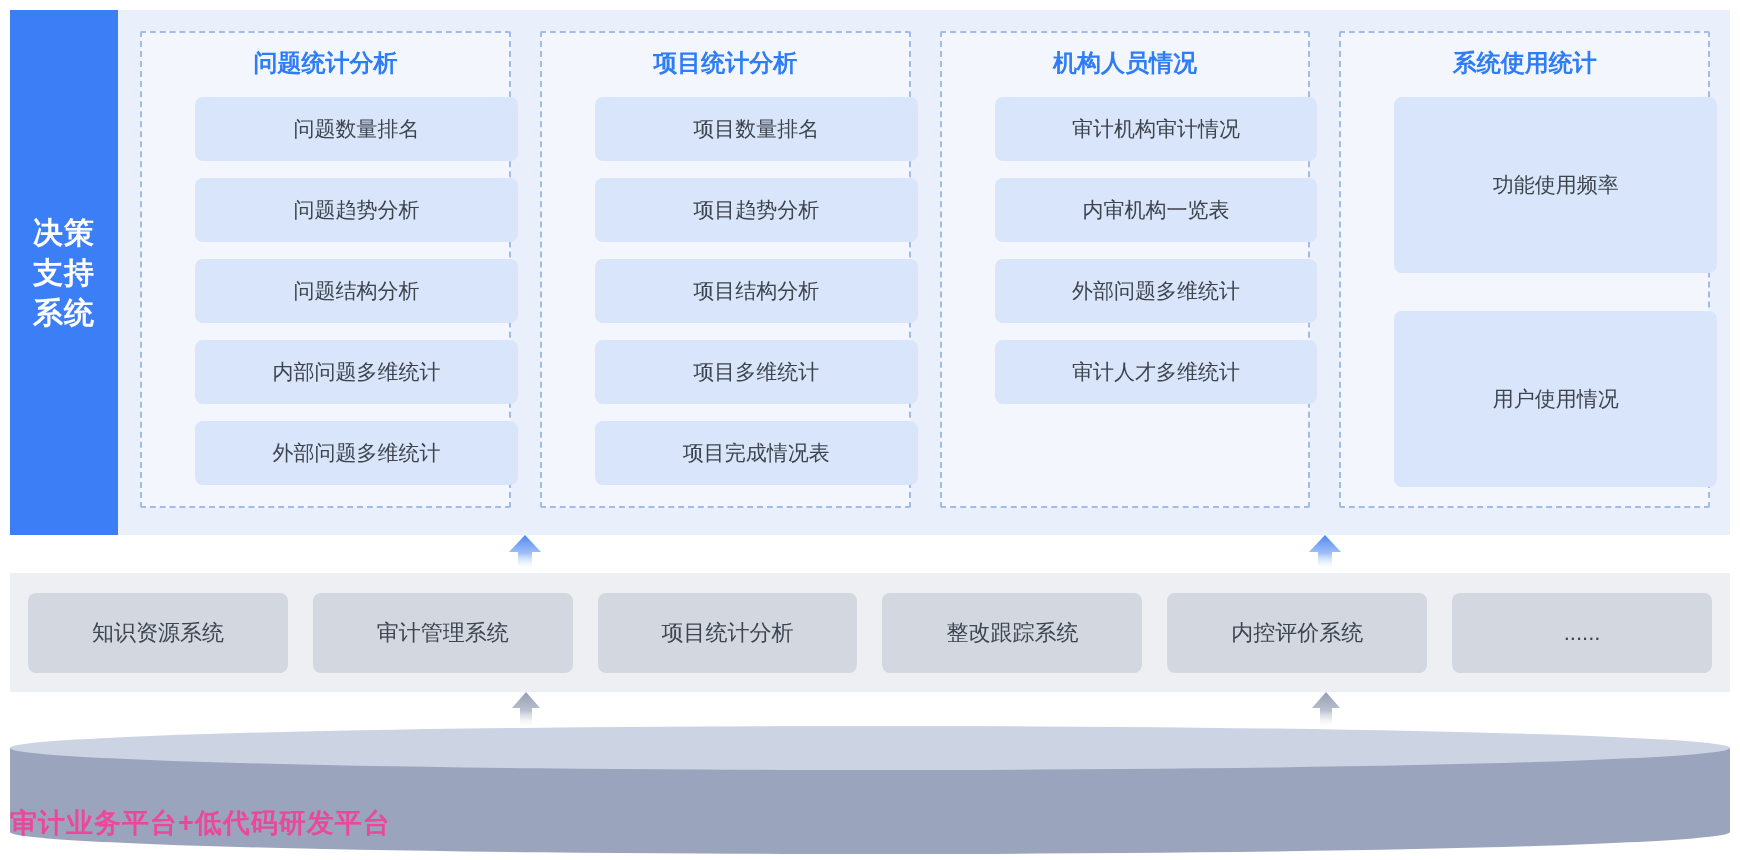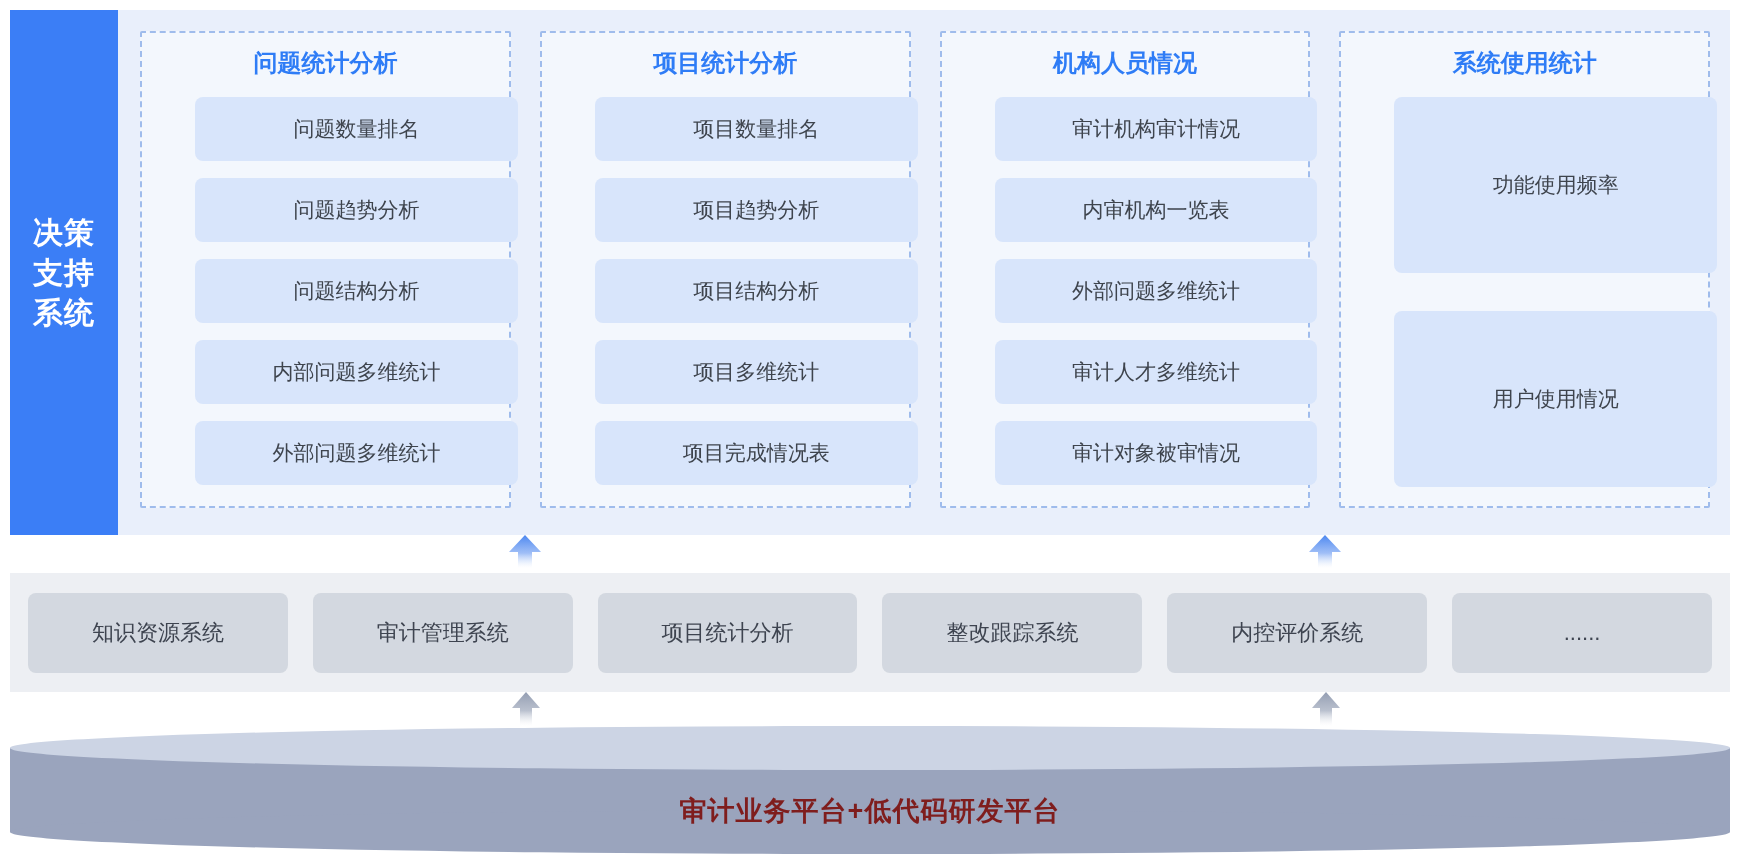--- a/index.html
+++ b/index.html
@@ -51,22 +51,22 @@
   }
   .sys-box {
     flex:1; height:80px; background:var(--sysbox-bg,#d3d8e0); border-radius:8px;
     display:flex; align-items:center; justify-content:center;
     font-size:22px; color:#3e4450;
   }
   
   .platform { position:absolute; left:10px; top:725px; width:1720px; height:130px; }
   .platform svg { display:block; }
   .platform-label {
-    position:absolute; left:0; top:68px; width:100%; text-align:center;
-    color:#7f1d1d; font-size:27px; font-weight:bold; letter-spacing:1px;
+    position:absolute; left:0; top:80px; width:100%; 
+    color:#ec4899; font-size:27px; font-weight:bold; letter-spacing:1px;
   }
 </style>
 </head>
 <body>
 
 <div class="stage">
 
   <div class="top-row">
     <div class="sidebar">
       <div class="line">决策</div>
@@ -94,21 +94,20 @@
             <div class="pill">项目完成情况表</div>
           </div>
         </div>
         <div class="col">
           <div class="col-title">机构人员情况</div>
           <div class="col-items">
             <div class="pill">审计机构审计情况</div>
             <div class="pill">内审机构一览表</div>
             <div class="pill">外部问题多维统计</div>
             <div class="pill">审计人才多维统计</div>
-            <div class="pill">审计对象被审情况</div>
           </div>
         </div>
         <div class="col tall">
           <div class="col-title">系统使用统计</div>
           <div class="col-items">
             <div class="pill">功能使用频率</div>
             <div class="pill">用户使用情况</div>
           </div>
         </div>
       </div>

